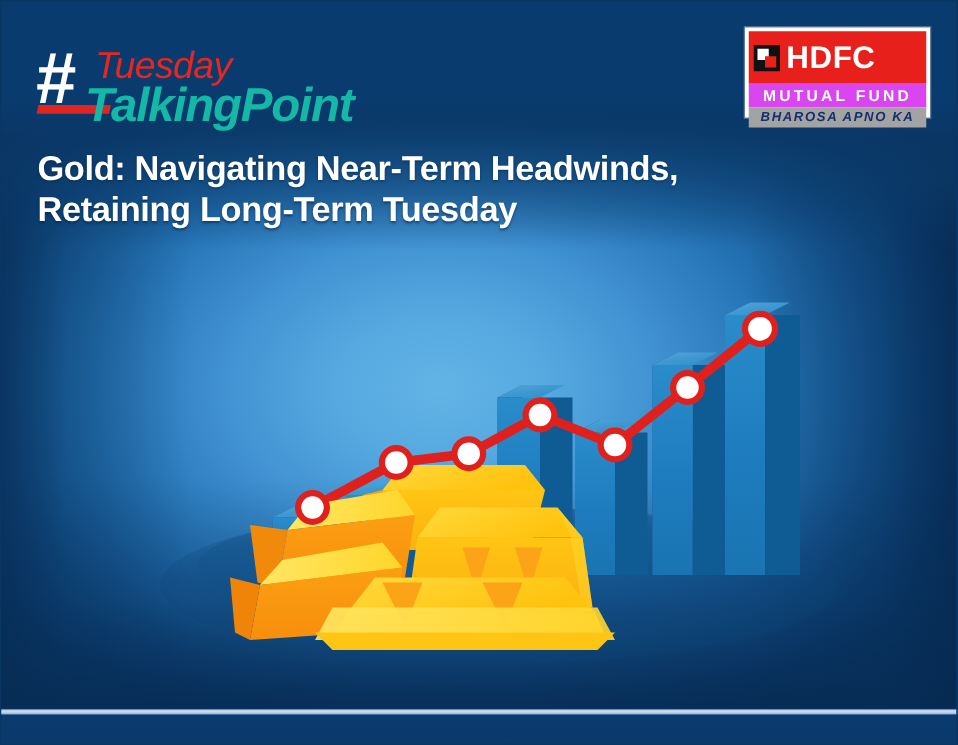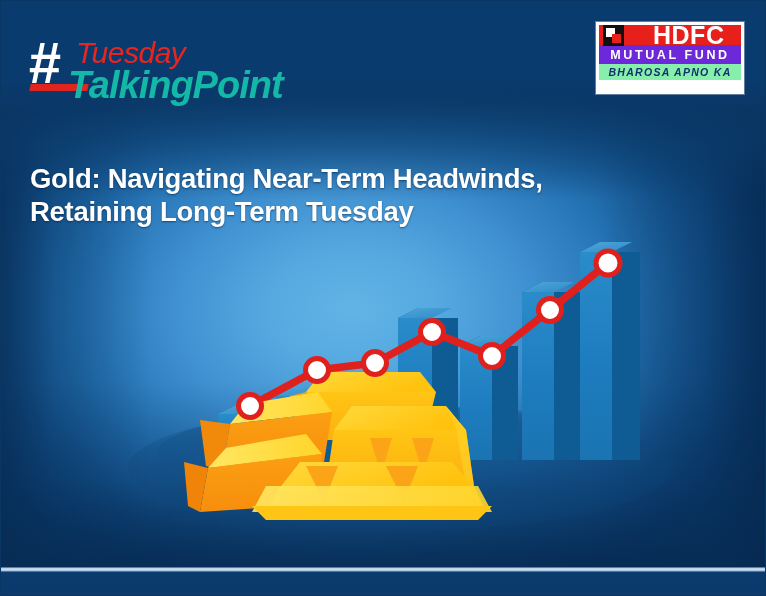--- a/index.html
+++ b/index.html
@@ -83,64 +83,63 @@
 
   
   .hdfc {
     position:absolute; right:22px; top:22px;
     width:148px; height:72px;
     background:#ffffff;
     padding:3px;
     box-shadow:0 0 0 1px rgba(255,255,255,0.35);
   }
   .hdfc-r1 {
-    height:20px; background:#e8201c;
-    display:flex; align-items:center; padding-left:4px;gap:24px;
+    height:42px; background:#e8201c;
+    display:flex; align-items:center; padding-left:4px;
   }
   .hdfc-mark {
     width:21px; height:21px; background:#111;
     position:relative; flex:none; margin-right:5px;
   }
   .hdfc-mark::before {
     content:""; position:absolute; left:3px; top:3px;
     width:9px; height:9px; background:#fff;
   }
   .hdfc-mark::after {
     content:""; position:absolute; left:9px; top:9px;
     width:9px; height:9px; background:#e8201c;
   }
   .hdfc-word {
     color:#fff; font-size:25px; font-weight:bold;
     letter-spacing:0.5px; line-height:25px;
   }
   .hdfc-r2 {
-    height:19px; background:#6d28d9;
+    height:19px; background:#d946ef;
     display:flex; align-items:center; justify-content:center;
   }
   .hdfc-r2 span {
     color:#fff; font-size:12.5px; font-weight:bold;
     letter-spacing:2.6px; line-height:12px;
   }
   .hdfc-r3 {
-    height:16px; background:#86efac;
+    height:16px; background:#a3a3a3;
     display:flex; align-items:center; justify-content:center;
   }
   .hdfc-r3 span {
     color:#14306c; font-size:10.5px; font-weight:bold; font-style:italic;
     letter-spacing:1.3px; line-height:10px;
   }
 
   
   .title {
     position:absolute; left:30px; top:118px; width:690px;
     color:#ffffff;
     font-size:27.5px; font-weight:bold;
     line-height:33px; letter-spacing:-0.3px;
     text-shadow:0 1px 2px rgba(3,28,56,0.55);
-    margin-top:44px;
   }
   .title .l2 { display:block; }
 
   
   .art { position:absolute; left:0; top:0; width:766px; height:596px; }
 
   
   .btm-rule {
     position:absolute; left:0; right:0; top:567px; height:5px;
     background:linear-gradient(to bottom,

